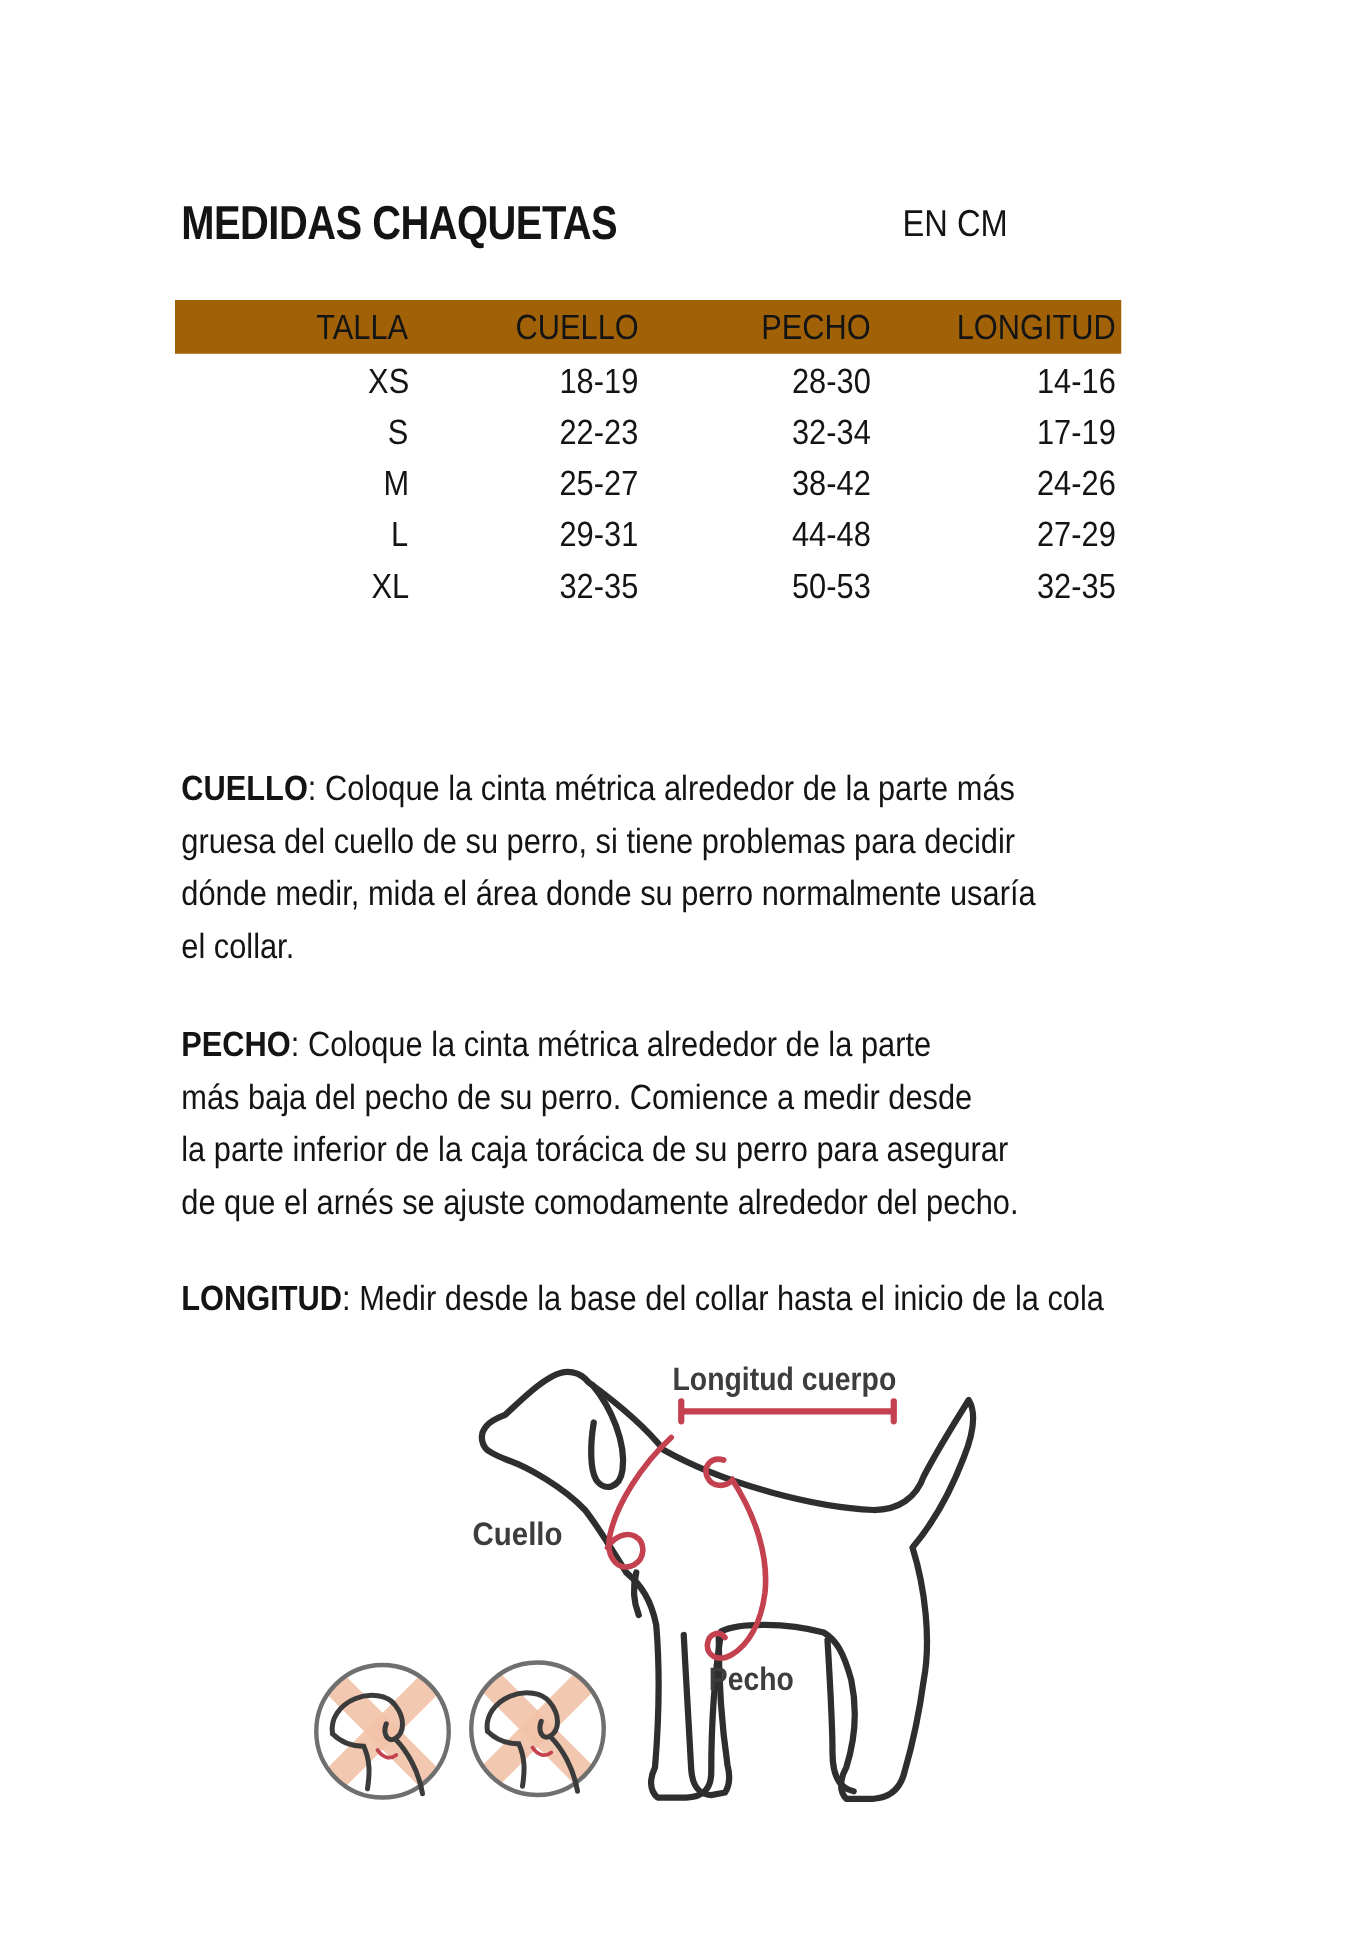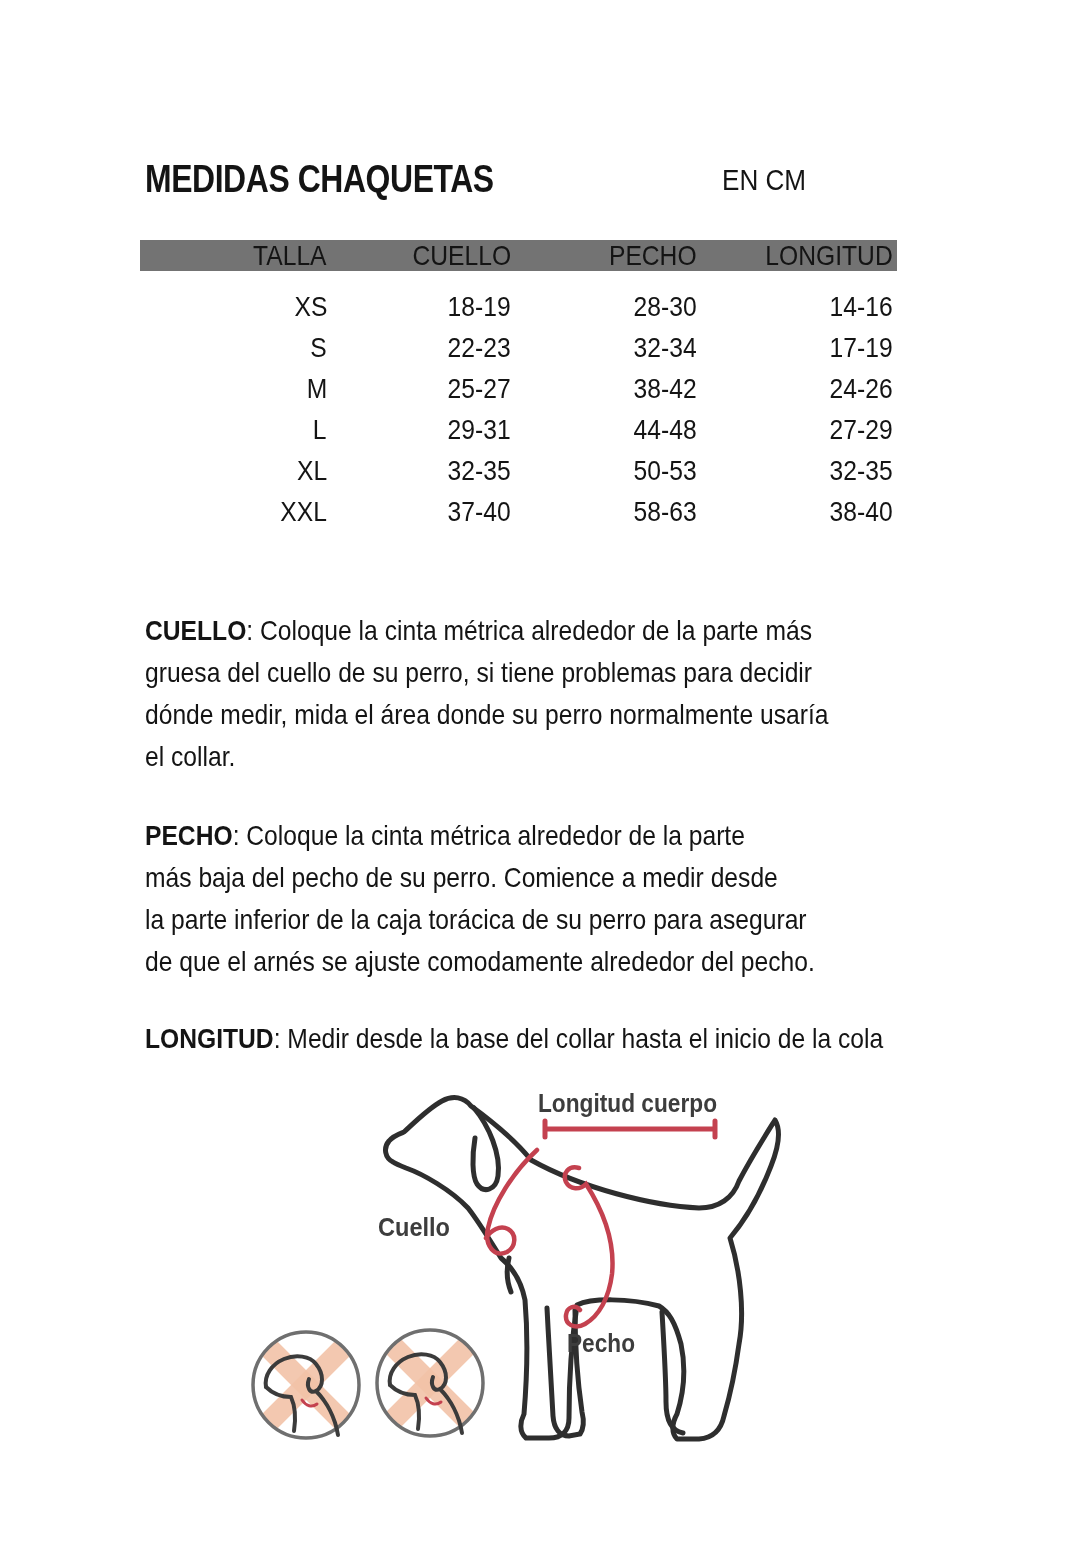--- a/index.html
+++ b/index.html
@@ -11,23 +11,23 @@
     position:absolute;left:145px;top:158px;font-size:38px;font-weight:bold;
     letter-spacing:-.5px;transform:scaleX(.84);transform-origin:0 0;white-space:nowrap;
   }
   .unit{
     position:absolute;left:722px;top:163px;font-size:30px;
     transform:scaleX(.87);transform-origin:0 0;white-space:nowrap;
   }
   .stable{position:absolute;left:140px;top:240px;width:757px;}
   .thead{
     display:grid;grid-template-columns:187px 184px 186px 200px;
-    height:31px;align-items:center;background:#737373;text-decoration:underline;
+    height:43px;align-items:center;background:#a16207;text-decoration:underline;
   }
-  .tbody{padding-top:15px;}
+  .tbody{padding-top:1px;}
   .trow{display:grid;grid-template-columns:187px 184px 186px 200px;height:41px;align-items:center;}
   .cell,.hcell{text-align:right;font-size:28px;}
   .c4{padding-right:4px;}
   .ct{display:inline-block;transform:scaleX(.88);transform-origin:100% 50%;white-space:nowrap;}
   .para{
     position:absolute;left:145px;font-size:28px;line-height:42px;white-space:pre-line;
     transform:scaleX(.88);transform-origin:0 0;width:920px;
   }
   .para b{font-weight:bold;}
   #para-cuello{top:610px;}
@@ -73,26 +73,20 @@
           <div class="cell c1"><span class="ct">L</span></div>
           <div class="cell c2"><span class="ct">29-31</span></div>
           <div class="cell c3"><span class="ct">44-48</span></div>
           <div class="cell c4"><span class="ct">27-29</span></div>
         </div>
         <div class="trow">
           <div class="cell c1"><span class="ct">XL</span></div>
           <div class="cell c2"><span class="ct">32-35</span></div>
           <div class="cell c3"><span class="ct">50-53</span></div>
           <div class="cell c4"><span class="ct">32-35</span></div>
-        </div>
-        <div class="trow">
-          <div class="cell c1"><span class="ct">XXL</span></div>
-          <div class="cell c2"><span class="ct">37-40</span></div>
-          <div class="cell c3"><span class="ct">58-63</span></div>
-          <div class="cell c4"><span class="ct">38-40</span></div>
         </div>
       </div>
   </div>
 
   <div class="para" id="para-cuello"><b>CUELLO</b><span>:  Coloque la cinta métrica alrededor de la parte más
 gruesa del cuello de su perro, si tiene problemas para decidir
 dónde medir, mida el área donde su perro normalmente usaría
 el collar.</span></div>
 
   <div class="para" id="para-pecho"><b>PECHO</b><span>: Coloque la cinta métrica alrededor de la parte

